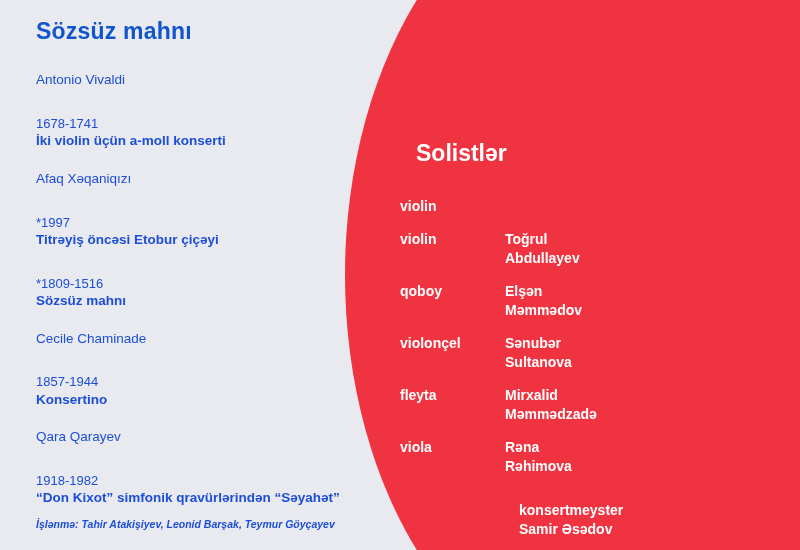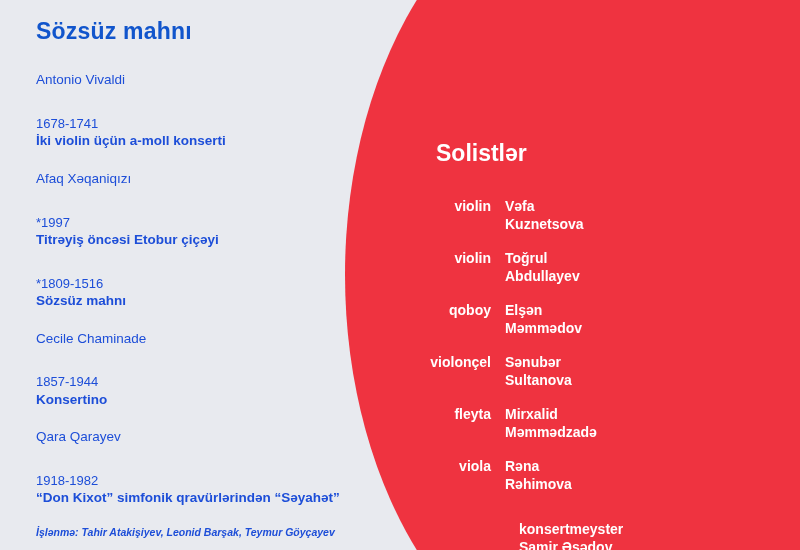--- a/index.html
+++ b/index.html
@@ -56,45 +56,45 @@
     line-height: 1.32;
   }
   .work .composer { font-size: 13.5px; font-weight: normal; }
   .work .years { font-size: 13px; font-weight: normal; margin-top: 26px; }
   .work .piece { font-size: 13.5px; font-weight: bold; }
   .work .note {
     font-size: 10.5px;
     font-style: italic;
     font-weight: bold;
     line-height: 1.3;
-    margin-top: 19px;
+    margin-top: 11px;
   }
   .right-col {
     position: absolute;
     left: 400px; top: 0;
     width: 340px; height: 550px;
     z-index: 3;
     padding-top: 140px;
   }
   .solo-title {
     color: #ffffff;
     font-size: 23px;
     font-weight: bold;
-    margin-left: 36px;
+    margin-left: 16px;
     margin-bottom: 30px;
   }
   .solo-row {
     display: flex;
     align-items: flex-start;
     margin-bottom: 15px;
     color: #ffffff;
   }
   .solo-instrument {
     width: 105px;
-    text-align: right;
+    text-align: left;
     padding-right: 14px;
     font-size: 14px;
     font-weight: bold;
     line-height: 1.32;
   }
   .solo-name {
     font-size: 14px;
     font-weight: bold;
     line-height: 1.32;
     white-space: pre-line;
@@ -147,22 +147,20 @@
 Teymur Göyçayev</div>
         </div>
       </div>
   </div>
 
   <div class="right-col">
     <div class="solo-title">Solistlər</div>
     <div id="soloists-list">
         <div class="solo-row">
           <div class="solo-instrument">violin</div>
-          <div class="solo-name">Vəfa
-Kuznetsova</div>
         </div>
         <div class="solo-row">
           <div class="solo-instrument">violin</div>
           <div class="solo-name">Toğrul
 Abdullayev</div>
         </div>
         <div class="solo-row">
           <div class="solo-instrument">qoboy</div>
           <div class="solo-name">Elşən
 Məmmədov</div>

